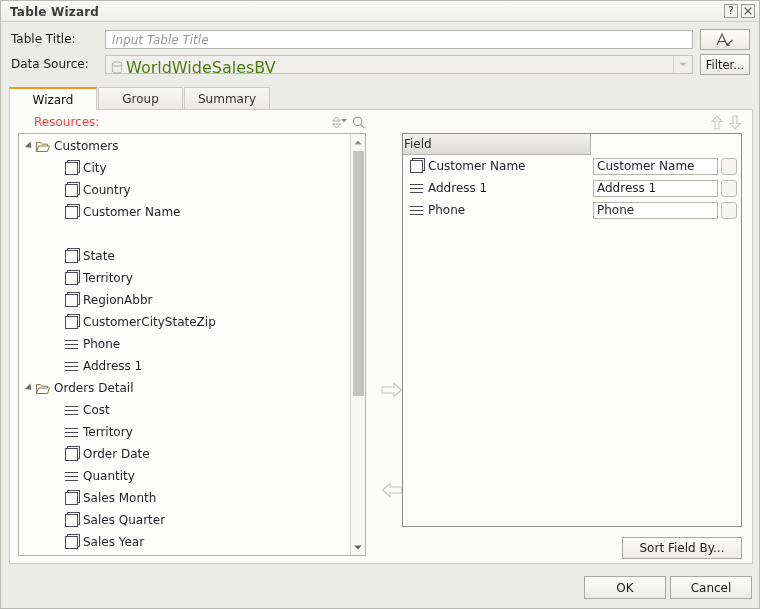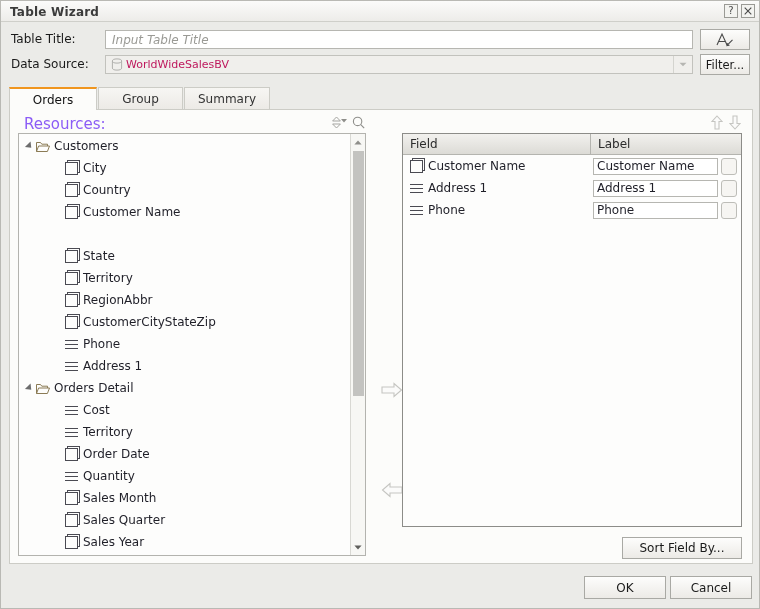--- a/index.html
+++ b/index.html
@@ -52,21 +52,21 @@
   }
   .title-input{top:29px;width:588px;font-style:italic;}
   .title-input .ph{
     position:absolute;left:6px;top:2px;color:#9a9a95;font-size:12px;
   }
   .ds-combo{
     position:absolute;left:104px;top:54px;width:588px;height:19px;
     background:#f0efec;border:1px solid #c2c2bd;box-sizing:border-box;
   }
   .ds-inner{position:absolute;left:5px;top:2px;display:flex;align-items:center;gap:3px;}
-  .ds-text{color:#be185d;font-size:11px;}
+  .ds-text{color:#4d7c0f;font-size:16px;}
   .ds-arrow{
     position:absolute;right:0;top:0;width:18px;height:17px;
     border-left:1px solid #d4d4cf;
     display:flex;align-items:center;justify-content:center;
   }
   .btn{
     border:1px solid #a9a9a4;
     background:linear-gradient(#fdfdfc,#eceae6);
     box-sizing:border-box;
     font-size:12px;color:#1a1a1a;
@@ -97,21 +97,21 @@
   .tab-group{left:89px;width:85px;}
   .tab-summary{left:175px;width:86px;}
 
   .tabpanel{
     position:absolute;left:8px;top:108px;width:744px;height:455px;
     background:#fcfcfa;border:1px solid #ccccc6;border-top:1px solid #ccccc6;
     box-sizing:border-box;
   }
 
   
-  .res-label{position:absolute;left:14px;top:5px;font-size:15px;color:#8b5cf6;}
+  .res-label{position:absolute;left:24px;top:5px;font-size:12px;color:#ef4444;}
   .res-tools{position:absolute;left:310px;top:4px;width:50px;height:16px;}
   .icon-btn{position:absolute;top:0;width:16px;height:16px;display:flex;align-items:center;justify-content:center;}
   .sort-ic{left:8px;} .sortcaret{left:21px;top:5px;position:absolute;}
   .search-ic{left:30px;}
 
   
   .tree{
     position:absolute;left:8px;top:23px;width:348px;height:423px;
     background:#fdfdfc;border:1px solid #b3b3ae;box-sizing:border-box;
     overflow:hidden;
@@ -159,21 +159,21 @@
   
   .grid{
     position:absolute;left:392px;top:23px;width:340px;height:394px;
     background:#fdfdfc;border:1px solid #8c8c88;box-sizing:border-box;
   }
   .ghead{position:absolute;left:0;top:0;width:338px;height:21px;display:flex;}
   .gh{
     height:21px;box-sizing:border-box;
     background:linear-gradient(#f2f1ee,#dcdbd6);
     border-right:1px solid #b4b4af;border-bottom:1px solid #b4b4af;
-    display:flex;align-items:center;padding-left:7px;
+    display:flex;align-items:center;padding-left:1px;
     font-size:12px;color:#2c2c2c;
   }
   .gh-field{width:188px;}
   .gh-label{width:150px;border-right:none;}
   .grow{position:absolute;left:0;width:338px;height:22px;display:flex;align-items:center;}
   .gc-field{width:188px;display:flex;align-items:center;padding-left:7px;box-sizing:border-box;font-size:12px;color:#1f1f28;}
   .gc-label{width:150px;display:flex;align-items:center;box-sizing:border-box;padding-right:4px;}
   .lbl-input{
     width:125px;height:17px;margin-left:2px;
     background:#fff;border:1px solid #b6b6b1;box-sizing:border-box;
@@ -230,21 +230,21 @@
     </div>
     <div class="ds-arrow">
       <svg width="8" height="5" viewBox="0 0 8 5">
         <path d="M0.5 0.8 L4 4.2 L7.5 0.8 Z" fill="#b6b6b2"></path>
       </svg>
     </div>
   </div>
   <div class="btn filter-btn">Filter...</div>
 
   <div class="tabstrip">
-    <div class="tab tab-details active">Orders</div>
+    <div class="tab tab-details active">Wizard</div>
     <div class="tab tab-group">Group</div>
     <div class="tab tab-summary">Summary</div>
   </div>
 
   <div class="tabpanel">
 
     <div class="res-label">Resources:</div>
 
     <div class="res-tools">
       <div class="icon-btn sort-ic">
@@ -401,21 +401,20 @@
     </div>
     <div class="ud ud-down">
       <svg width="12" height="15" viewBox="0 0 12 15">
         <path d="M6 14 L11 8.5 L8 8.5 L8 1 L4 1 L4 8.5 L1 8.5 Z" fill="#fbfbfa" stroke="#c5c5c1" stroke-width="1.1"></path>
       </svg>
     </div>
 
     <div class="grid">
       <div class="ghead">
         <div class="gh gh-field">Field</div>
-        <div class="gh gh-label">Label</div>
       </div>
 
       <div class="grow" style="top:21px">
         <div class="gc-field">
           <span class="ic-sq"></span>
           <span>Customer Name</span>
         </div>
         <div class="gc-label">
           <div class="lbl-input">Customer Name</div>
           <div class="lbl-btn"></div>

